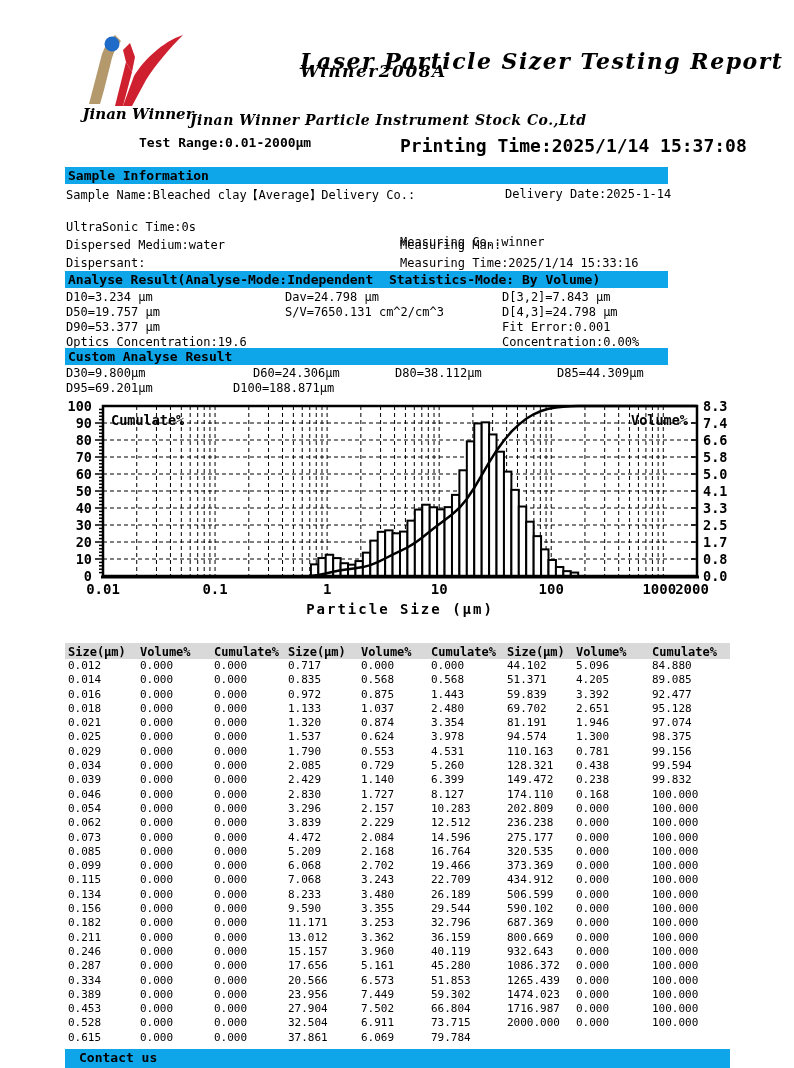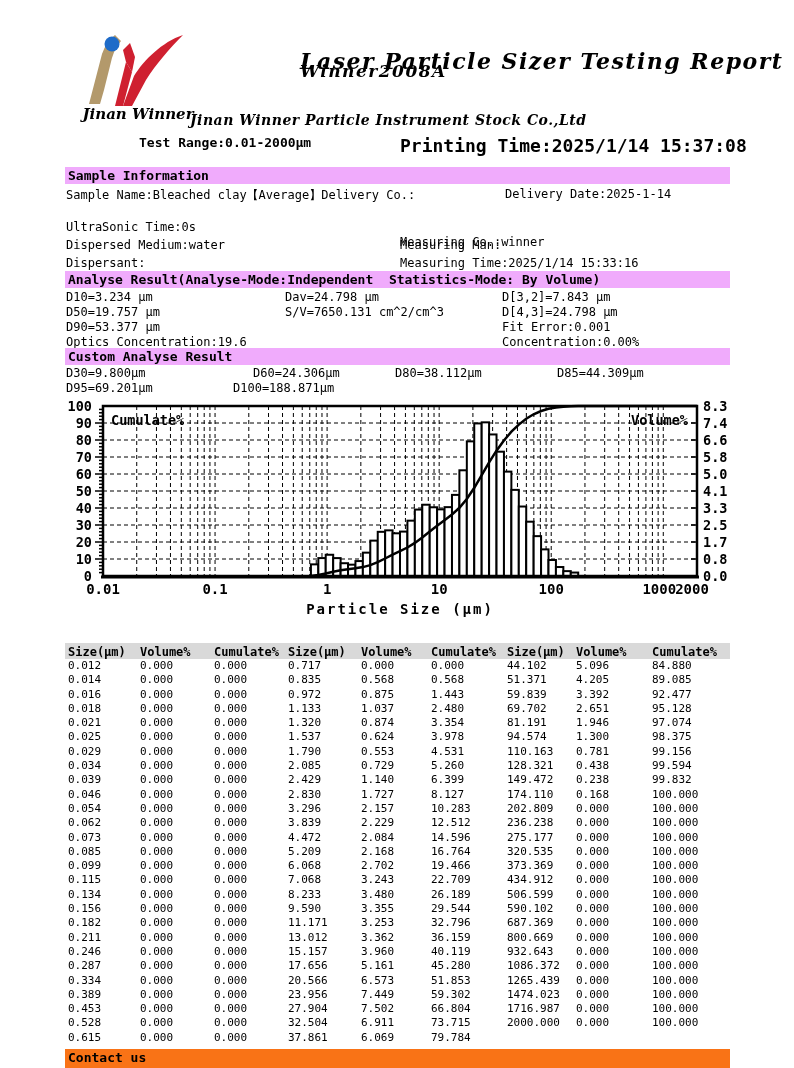--- a/index.html
+++ b/index.html
@@ -1,31 +1,31 @@
 <!DOCTYPE html>
 <html><head>
 <meta charset="utf-8">
 <style>
   html,body{margin:0;padding:0;background:#fff;}
   #page{position:relative;width:794px;height:1068px;background:#ffffff;overflow:hidden;
         font-family:"DejaVu Sans Mono",monospace;color:#000;}
   .abs{position:absolute;white-space:pre;}
   .serifBI{font-family:"DejaVu Serif","Liberation Serif",serif;font-style:italic;font-weight:bold;}
-  .secbar{position:absolute;left:65px;width:665px;height:17px;background:#f0abfc;
+  .secbar{position:absolute;left:65px;width:603px;height:17px;background:#0ea5e9;
           font-size:13px;font-weight:bold;line-height:17px;padding-left:3px;box-sizing:border-box;white-space:pre;}
   .info{font-size:12px;font-weight:500;}
   .grid9{position:absolute;left:68px;width:662px;display:grid;
          grid-template-columns:72px 74px 74px 73px 70px 76px 69px 76px 76px;}
   #table-header{top:644px;font-size:12px;font-weight:bold;line-height:16px;}
   #table-headbar{position:absolute;left:65px;top:643px;width:665px;height:16px;background:#d9d9d9;}
   #table-body{position:absolute;left:68px;top:659px;width:662px;font-size:11px;}
   .trow{display:grid;grid-template-columns:72px 74px 74px 73px 70px 76px 69px 76px 76px;
         height:14.3px;line-height:14.3px;white-space:pre;}
-  #contact-bar{position:absolute;left:65px;top:1049px;width:665px;height:19px;background:#f97316;
-        font-size:13px;font-weight:bold;line-height:18px;padding-left:3px;box-sizing:border-box;}
+  #contact-bar{position:absolute;left:65px;top:1049px;width:665px;height:19px;background:#0ea5e9;
+        font-size:13px;font-weight:bold;line-height:18px;padding-left:14px;box-sizing:border-box;}
   svg text{font-family:"DejaVu Sans Mono",monospace;font-weight:bold;fill:#000;}
 </style>
 </head>
 <body>
 
 <div id="page">
 
   <svg class="abs" style="left:82px;top:32px;" width="105" height="75" viewBox="0 0 105 75">
     <path fill="#b3996b" d="M7 72 L20 22 Q24 10 33 3 L39 9 Q31 18 28 34 L22 58 L18 72 Z"></path>
     <circle fill="#1e6bc8" cx="30" cy="12" r="7.5"></circle>

